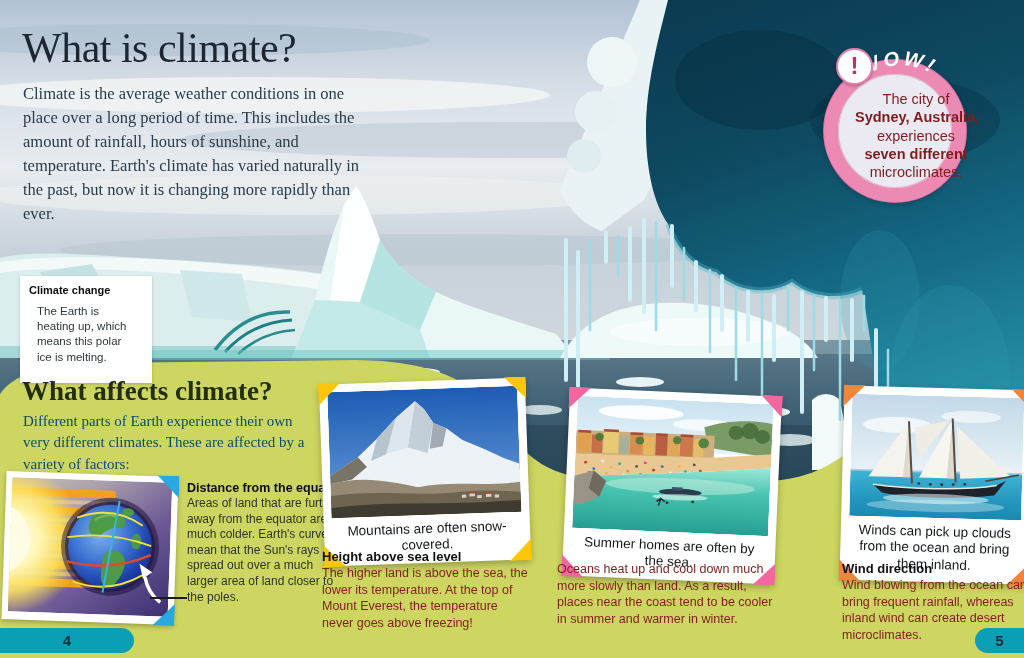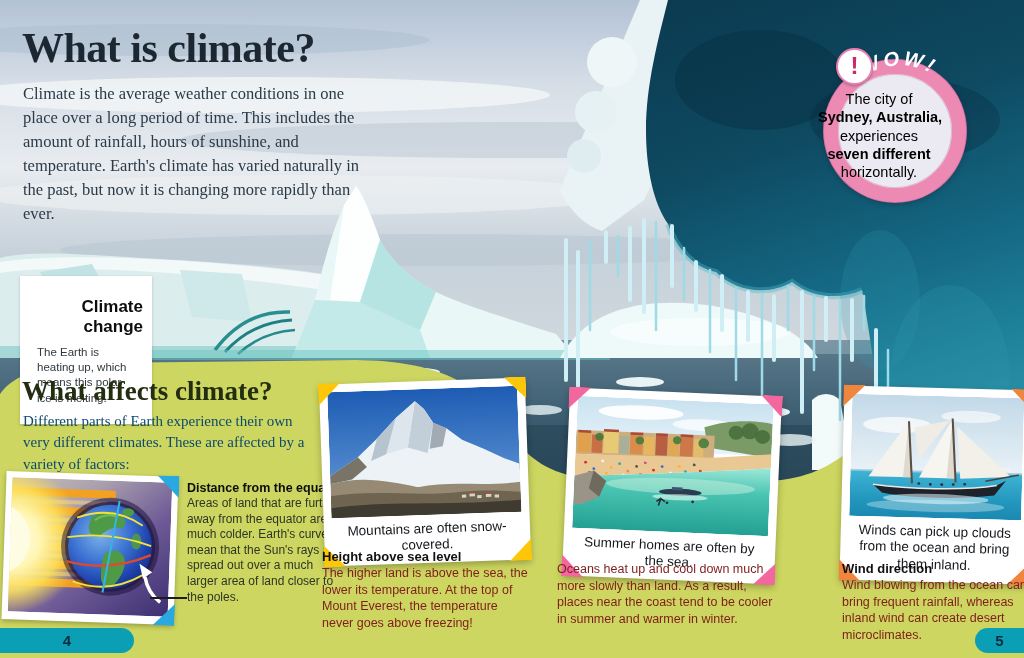--- a/index.html
+++ b/index.html
@@ -3,43 +3,43 @@
 <meta charset="utf-8">
 <style>
   html,body{margin:0;padding:0;background:#222;}
   #page{position:relative;width:1024px;height:658px;overflow:hidden;
         font-family:"Liberation Sans",sans-serif;background:#cdd660;
         box-shadow:inset 0 -4px 5px -2px rgba(8,30,42,.55), inset -3px 0 4px -2px rgba(8,30,42,.4);}
   #page svg.layer{position:absolute;left:0;top:0;width:1024px;height:658px;}
 
   
   .title{position:absolute;left:22px;top:24px;margin:0;
-         font-family:"Liberation Serif",serif;font-weight:700;font-size:42px;
+         font-family:"Liberation Serif",serif;font-weight:400;font-size:42px;
          color:#1c2732;letter-spacing:-.5px;}
   .intro{position:absolute;left:23px;top:82px;width:348px;margin:0;
          font-family:"Liberation Serif",serif;font-size:16.5px;line-height:1.46;color:#2b3a47;}
 
   
   .callout{position:absolute;left:20px;top:276px;width:114px;background:#fff;
            padding:8px 9px 10px;box-shadow:0 1px 3px rgba(0,0,0,.18);}
-  .callout h4{margin:13px 0 2px;font-size:17px;color:#0d0d0d;text-align:right;}
+  .callout h4{margin:0 0 2px;font-size:11px;color:#0d0d0d;}
   .callout p{margin:8px;font-size:11.5px;line-height:1.32;color:#30373d;}
 
   
   .wow-ring{position:absolute;left:824px;top:60px;width:114px;height:114px;border-radius:50%;
             background:#ebe9f1;border:14px solid #ec8ab4;
             box-shadow:0 0 0 1px #d06ba0, inset 0 0 0 1px #d9bfd0,0 2px 6px rgba(0,0,0,.25);}
   .wow-arc{position:absolute;left:810px;top:40px;width:180px;height:120px;overflow:visible;}
   .wow-arc text{font-family:"Liberation Sans",sans-serif;font-weight:700;font-style:italic;
                 font-size:20px;fill:#ffffff;letter-spacing:3px;}
   .wow-bang{position:absolute;left:836px;top:48px;width:33px;height:33px;border-radius:50%;
             background:#fff;border:2px solid #e87fb0;color:#cb2a68;font-weight:700;
             font-size:24px;line-height:31px;text-align:center;box-shadow:0 1px 3px rgba(0,0,0,.3);}
-  .wow-text{position:absolute;left:818px;top:90px;width:122px;text-align:center;
-            font-size:14.5px;line-height:1.26;color:#000000;}
+  .wow-text{position:absolute;left:855px;top:90px;width:122px;text-align:center;
+            font-size:14.5px;line-height:1.26;color:#7f1d1d;}
   .wow-text .wl{white-space:nowrap;}
   .wow-text .b{font-weight:700;}
 
   
   .sec-title{position:absolute;left:22px;top:376px;margin:0;
              font-family:"Liberation Serif",serif;font-weight:700;font-size:27px;color:#232d0f;text-align:center;}
   .sec-body{position:absolute;left:23px;top:411px;width:296px;margin:0;
             font-family:"Liberation Serif",serif;font-size:15px;line-height:1.42;color:#0c4a6e;}
 
   
@@ -217,21 +217,21 @@
         <path id="wowPath" d="M28,74 A64,64 0 0 1 148,62"></path>
       </defs>
     <text><textPath href="#wowPath" startOffset="30%">WOW!</textPath></text>
   </svg>
   <div class="wow-bang">!</div>
   <div class="wow-text">
     <div class="wl">The city of</div>
     <div class="wl b">Sydney, Australia,</div>
     <div class="wl">experiences</div>
     <div class="wl b">seven different</div>
-    <div class="wl">horizontally.</div>
+    <div class="wl">microclimates.</div>
   </div>
 
   <h2 class="sec-title">What affects climate?</h2>
   <p class="sec-body">Different parts of Earth experience their own very different climates. These are affected by a variety of factors:</p>
 
   <div class="eq-fig">
     <div class="corner tr c-blue"></div>
     <div class="corner br c-blue"></div>
     <svg viewBox="0 0 160 134">
       <defs>

